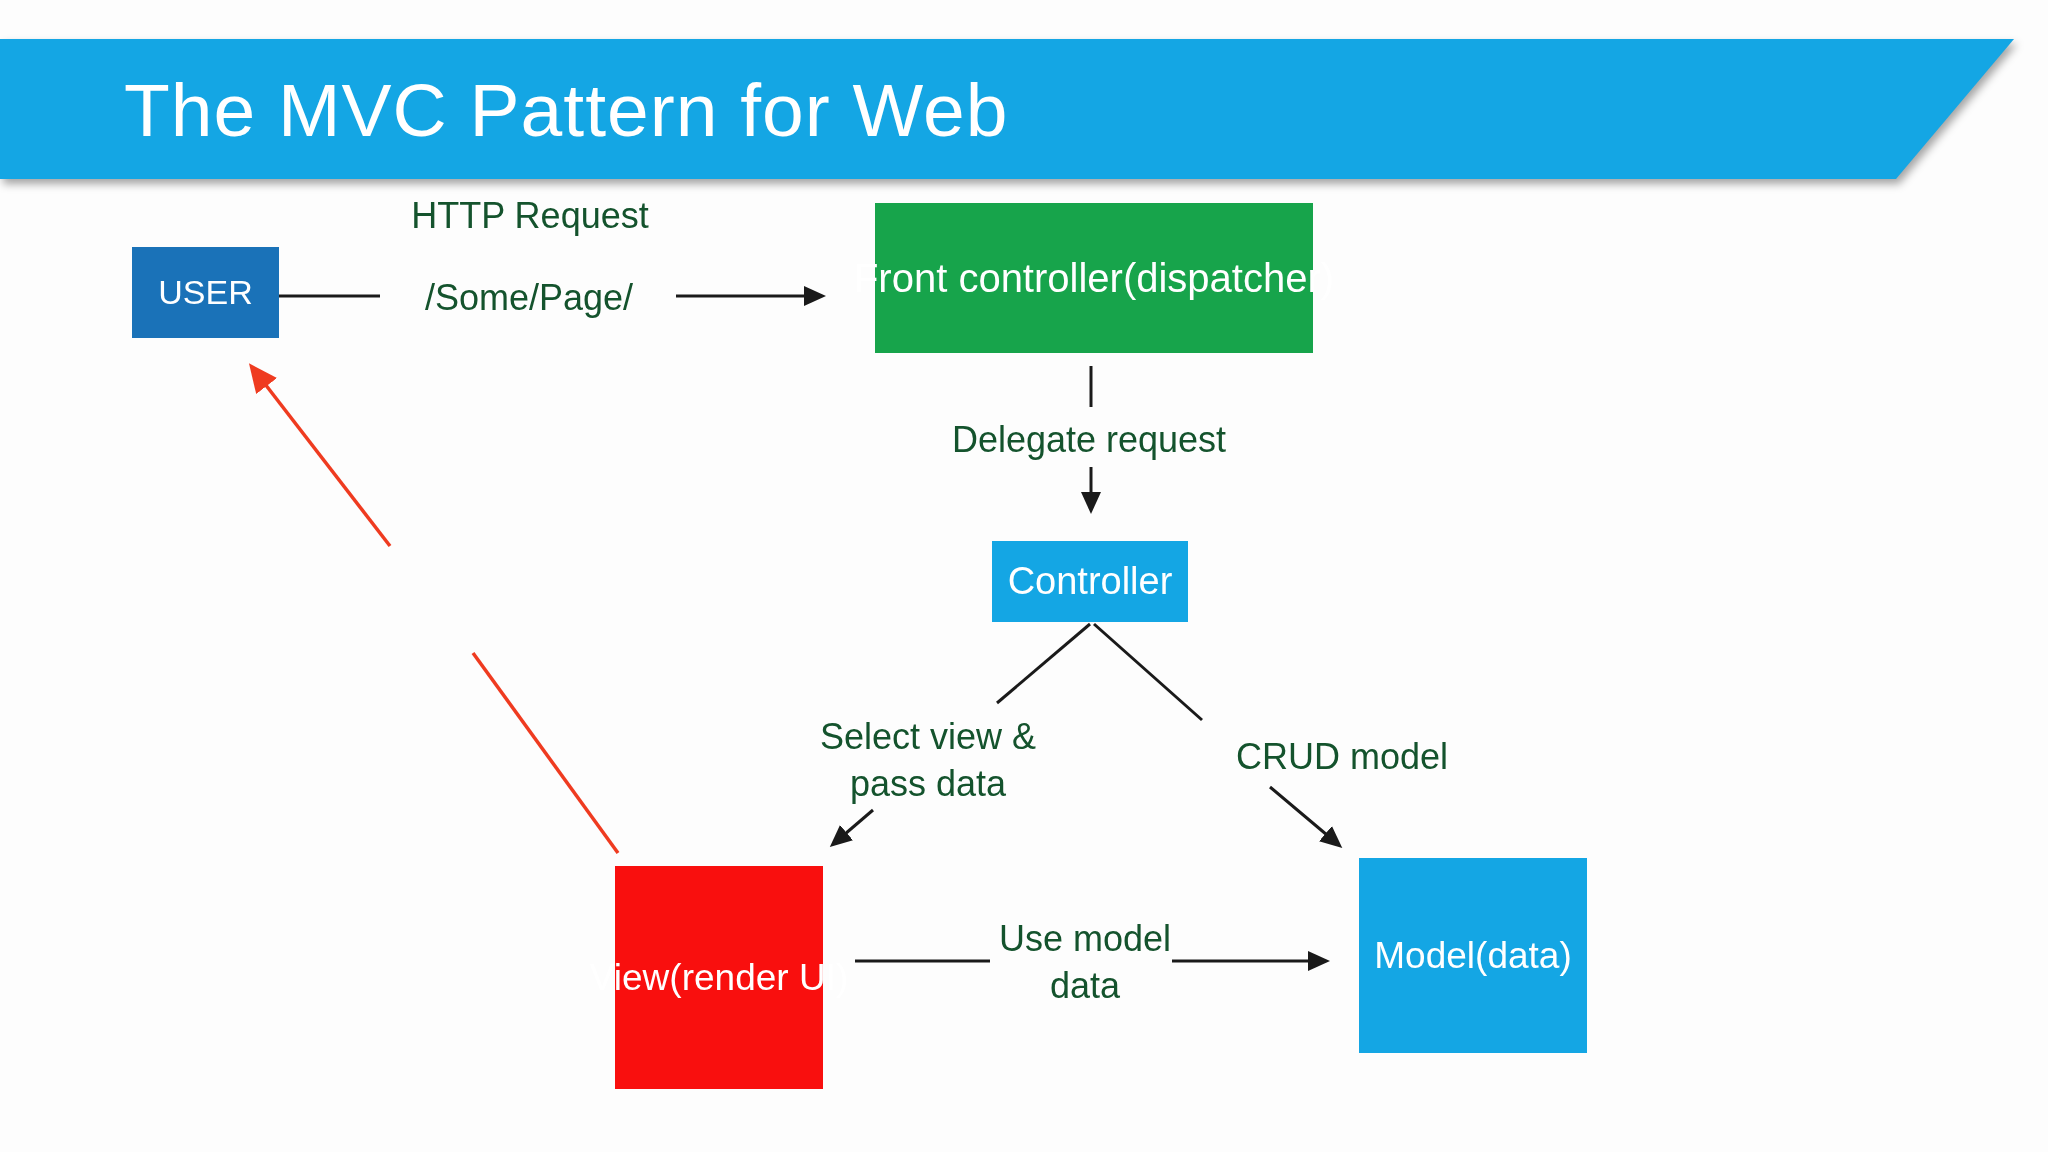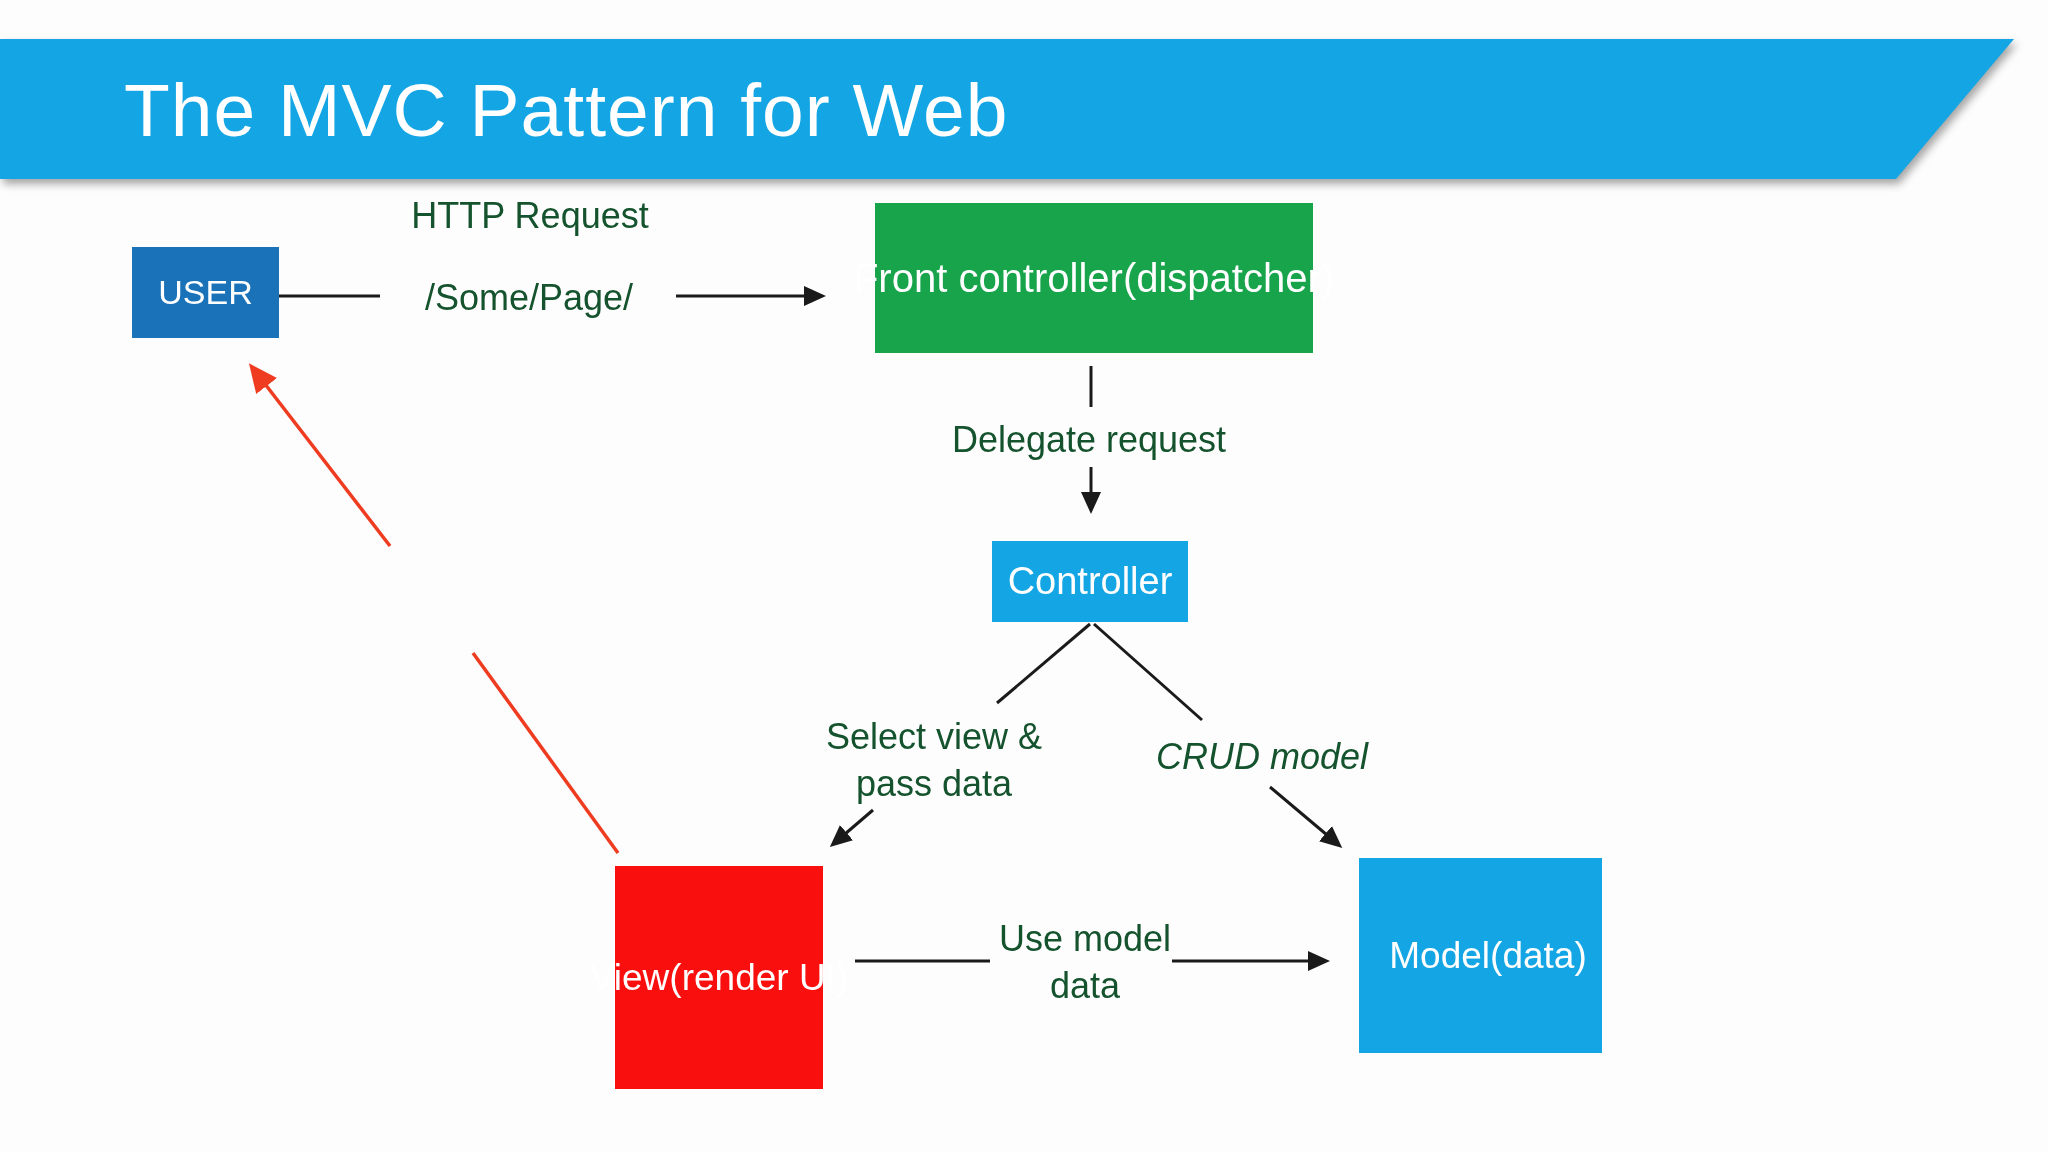--- a/index.html
+++ b/index.html
@@ -31,33 +31,33 @@
   
   .box {
     position: absolute; display: flex; flex-direction: row;
     align-items: center; justify-content: center;
     color: #ffffff; text-align: center; white-space: nowrap;
   }
   .box-user   { left: 132px;  top: 247px; width: 147px; height: 91px;  background: #1a72b8; font-size: 34px; }
   .box-front  { left: 875px;  top: 203px; width: 438px; height: 150px; background: #17a44b; font-size: 40px; line-height: 52px; }
   .box-ctrl   { left: 992px;  top: 541px; width: 196px; height: 81px;  background: #14a6e4; font-size: 38px; }
   .box-view   { left: 615px;  top: 866px; width: 208px; height: 223px; background: #f90f0e; font-size: 37px; line-height: 52px; }
-  .box-model  { left: 1359px; top: 858px; width: 228px; height: 195px; background: #14a6e4; font-size: 37px; line-height: 52px; padding-left: 15px; }
+  .box-model  { left: 1359px; top: 858px; width: 228px; height: 195px; background: #14a6e4; font-size: 37px; line-height: 52px; }
 
   
   .lbl {
     position: absolute; transform: translate(-50%, -50%);
     color: #14532d; font-size: 36px; text-align: center;
     line-height: 47px; white-space: nowrap;
   }
   .lbl-http-request  { left: 530px;  top: 215px; }
   .lbl-some-page     { left: 529px;  top: 297px; }
   .lbl-delegate      { left: 1089px; top: 439px; }
-  .lbl-select-view   { left: 928px;  top: 760px; margin-left: 6px; }
-  .lbl-crud          { left: 1262px; top: 756px; font-style: italic; }
+  .lbl-select-view   { left: 928px;  top: 760px; }
+  .lbl-crud          { left: 1342px; top: 756px; }
   .lbl-use-model     { left: 1085px; top: 962px; }
   .lbl-http-response { left: 436px;  top: 599px; color: #e8271c; }
 
   
   svg.connectors {
     position: absolute; left: 0; top: 0; width: 2048px; height: 1152px;
     pointer-events: none;
   }
 </style>
 </head>

